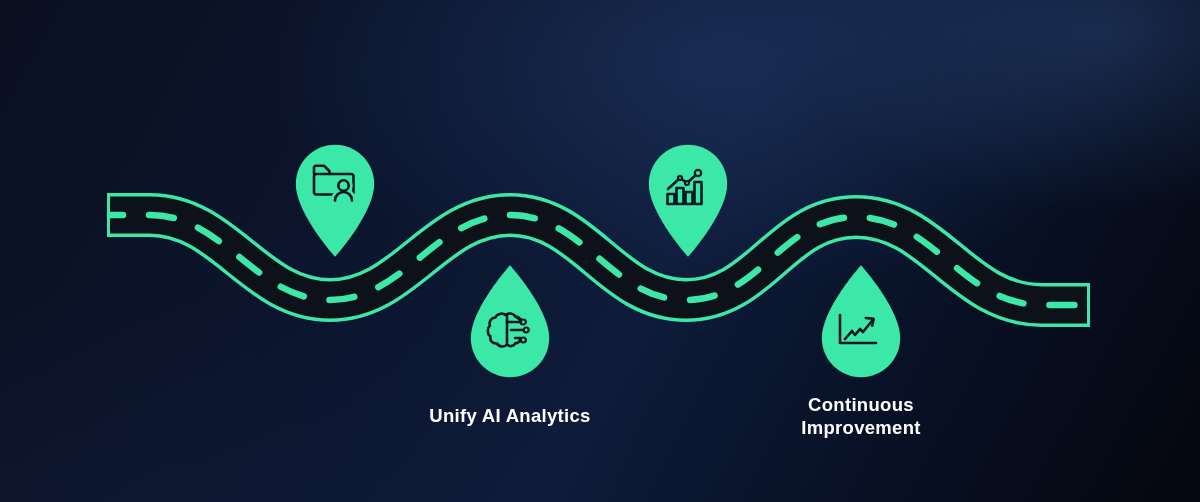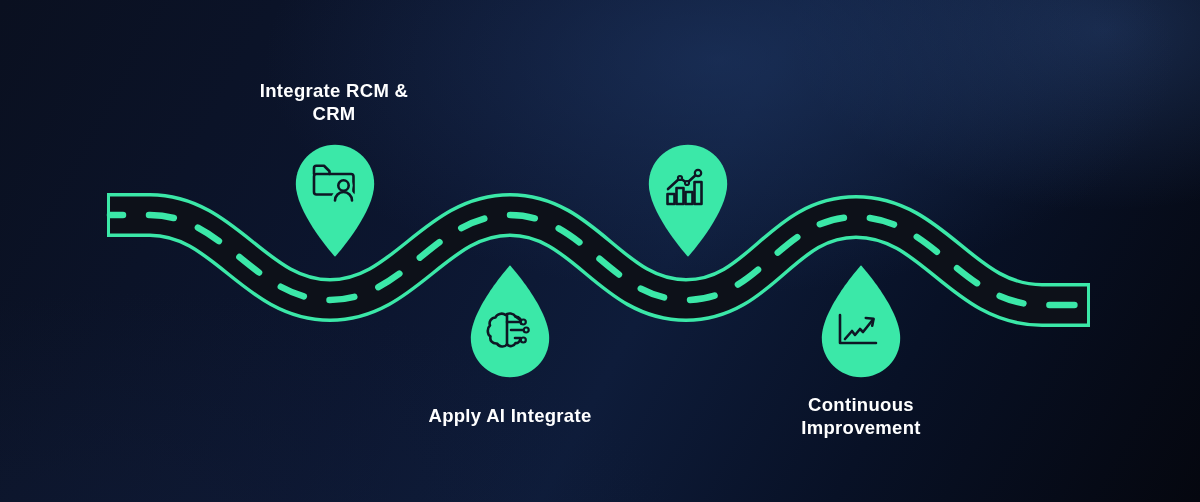--- a/index.html
+++ b/index.html
@@ -93,27 +93,23 @@
         <path class="marker" transform="scale(5.6,-5.6) translate(-12,-9)" d="M12,2 C8.13,2 5,5.13 5,9 c0,5.25 7,13 7,13 s7,-7.75 7,-13 C19,5.13 15.87,2 12,2 z"></path>
       </g>
       <g transform="translate(860,330)">
         <path class="ico" d="M-20,-15 V13 H16"></path>
         <path class="ico" d="M-15,9 L-8,1 L-5,5 L0,-1 L3,2 L13,-10.5"></path>
         <path class="ico" d="M5.8,-12 L13.6,-11.2 L12.2,-4.2"></path>
       </g>
     </g>
   </svg>
 
-  <div class="label" style="left:334px;top:79px">
-    <span class="line">Integrate RCM &amp;</span>
-    <span class="line">CRM</span>
-  </div>
 
   <div class="label" style="left:510px;top:404px">
-    <span class="line">Apply AI Integrate</span>
+    <span class="line">Unify AI Analytics</span>
   </div>
 
 
   <div class="label" style="left:861px;top:393px">
     <span class="line">Continuous</span>
     <span class="line">Improvement</span>
   </div>
 
 </div>
 

